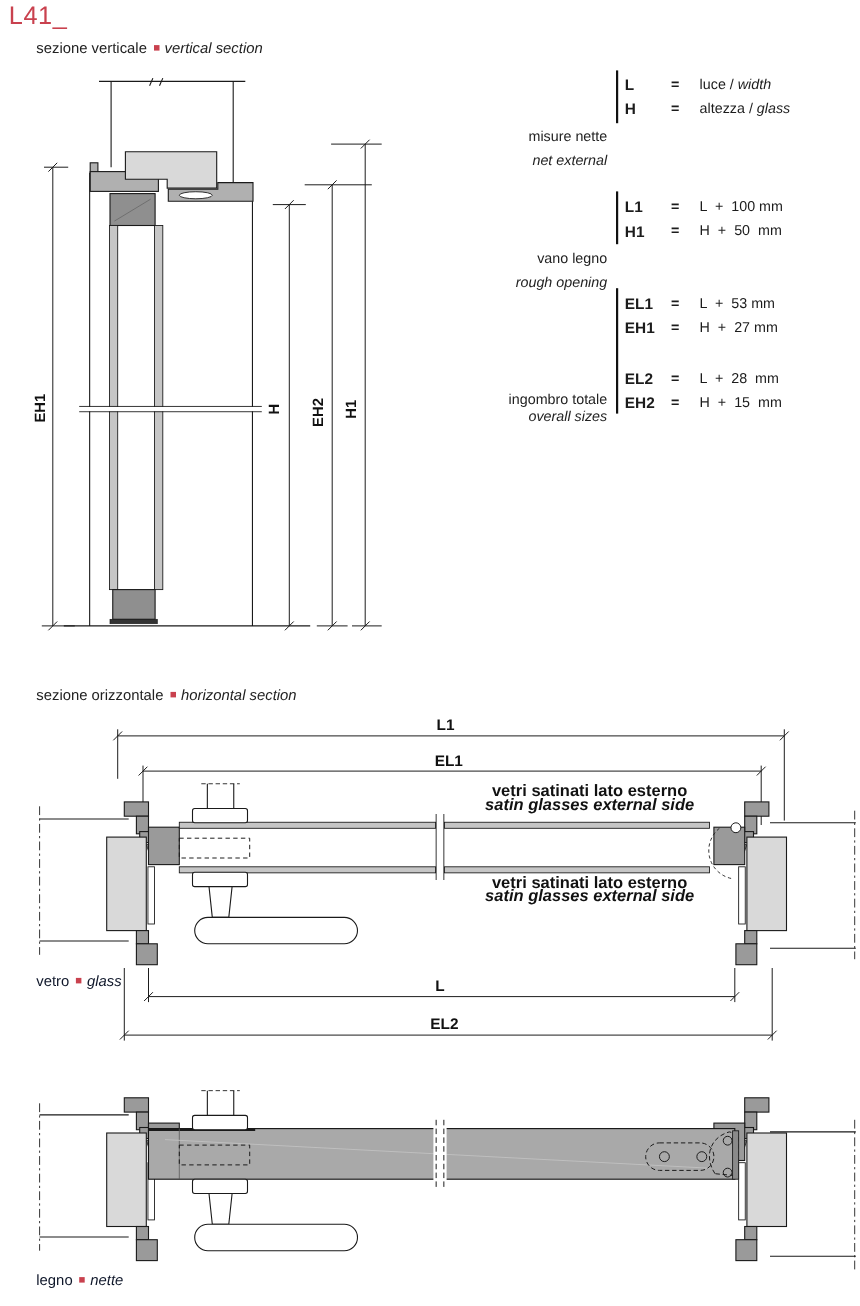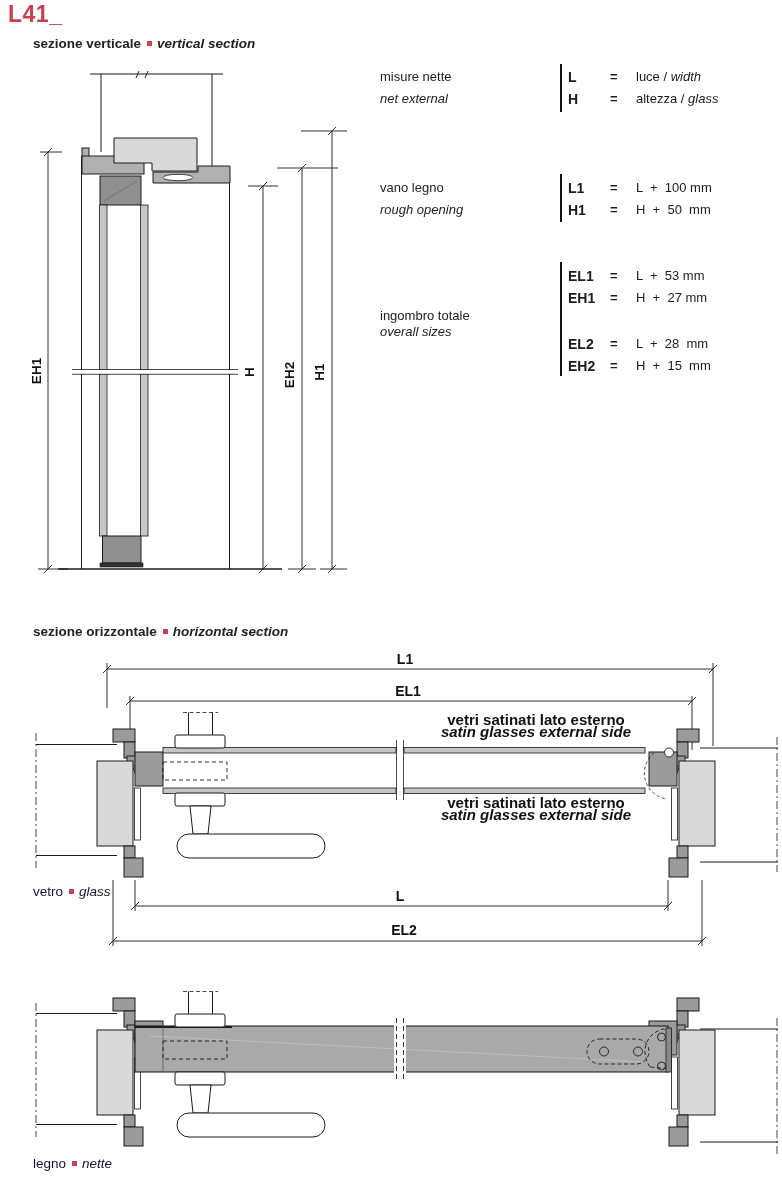--- a/index.html
+++ b/index.html
@@ -1,28 +1,28 @@
 <!DOCTYPE html>
 <html><head>
 <meta charset="utf-8">
 <style>
   html,body{margin:0;padding:0;background:#fff;}
   .page{position:relative;width:782px;height:1187px;background:#ffffff;
         font-family:"Liberation Sans",sans-serif;color:#1c1c1c;overflow:hidden;}
-  .page-title{position:absolute;left:8px;top:1px;font-size:23px;font-weight:bold;
+  .page-title{position:absolute;left:8px;top:1px;font-size:23px;font-weight:normal;
               color:#c9414e;letter-spacing:.5px;}
-  .sec-label{position:absolute;font-size:13.5px;color:#222;white-space:nowrap;font-weight:bold;}
+  .sec-label{position:absolute;font-size:13.5px;color:#222;white-space:nowrap;}
   .sec-label .it{font-style:italic;}
   .bullet{display:inline-block;width:5px;height:5px;background:#c9414e;
           margin:0 5px 2px 6px;vertical-align:middle;}
   svg{position:absolute;}
   svg text{font-family:"Liberation Sans",sans-serif;fill:#111;}
   
-  .tbl-label{position:absolute;left:380px;width:172px;text-align:left;
-             font-size:13px;line-height:22px;color:#222;}
+  .tbl-label{position:absolute;left:380px;width:172px;text-align:right;
+             font-size:13px;line-height:22px;color:#222;margin-top:47px;}
   .tbl-label.tight{line-height:16px;}
   .tbl-label .it{font-style:italic;}
   .tbl-div{position:absolute;left:560px;width:1.5px;background:#111;}
   .tbl-rows{position:absolute;left:568px;font-size:13px;}
   .trow{display:flex;height:22px;line-height:22px;align-items:center;}
   .tcode{width:42px;font-weight:bold;font-size:14px;}
   .teq{width:26px;font-weight:bold;}
   .tval{white-space:pre;}
   .tval.it,.tvi{font-style:italic;white-space:pre;}
   .tspacer{height:24px;}

